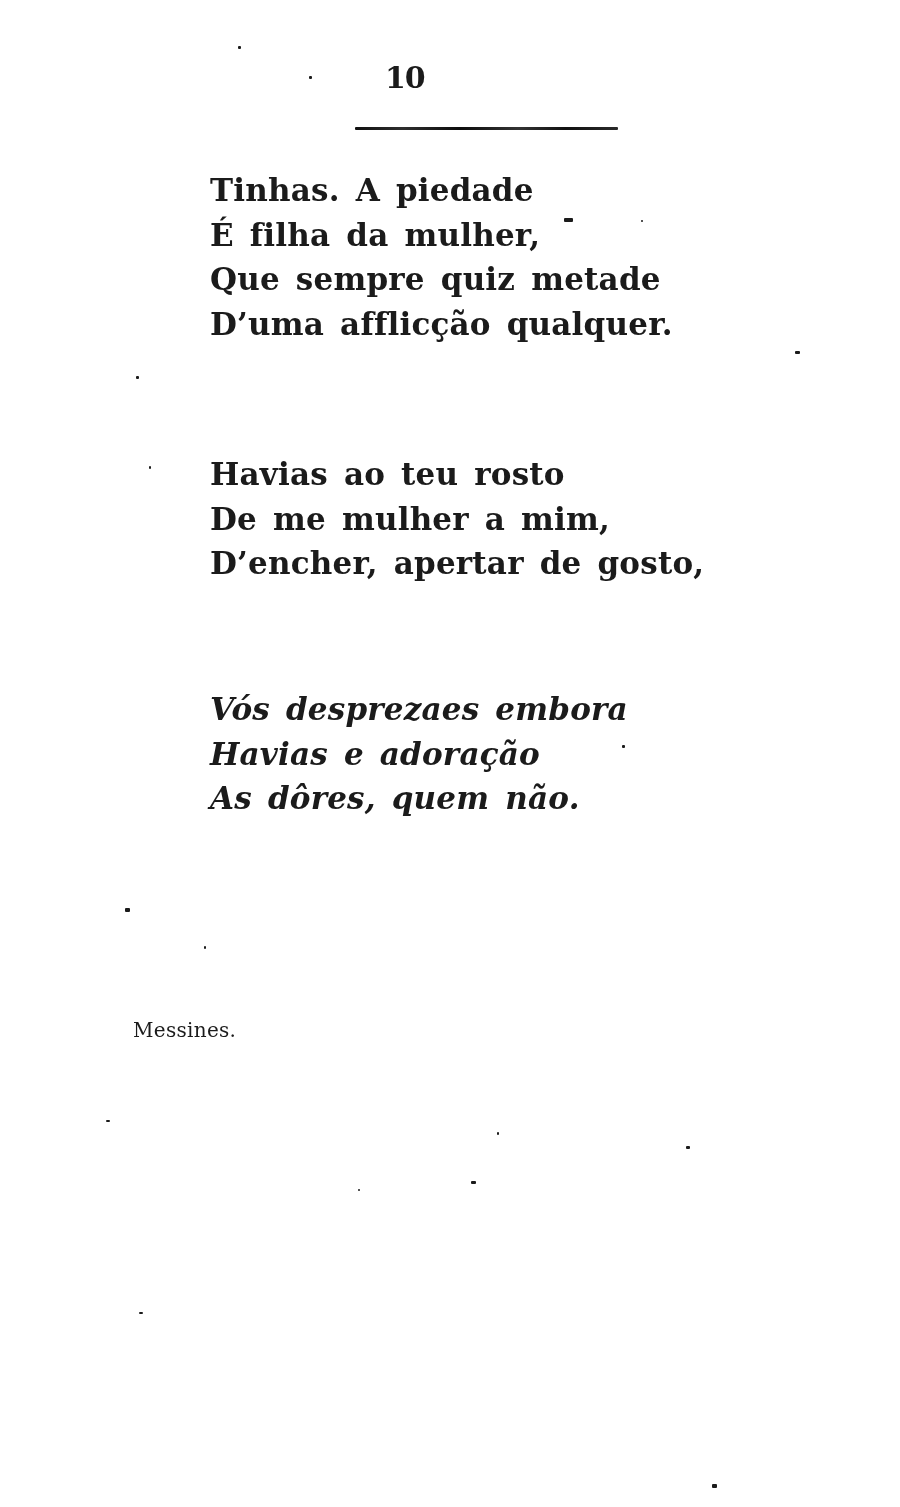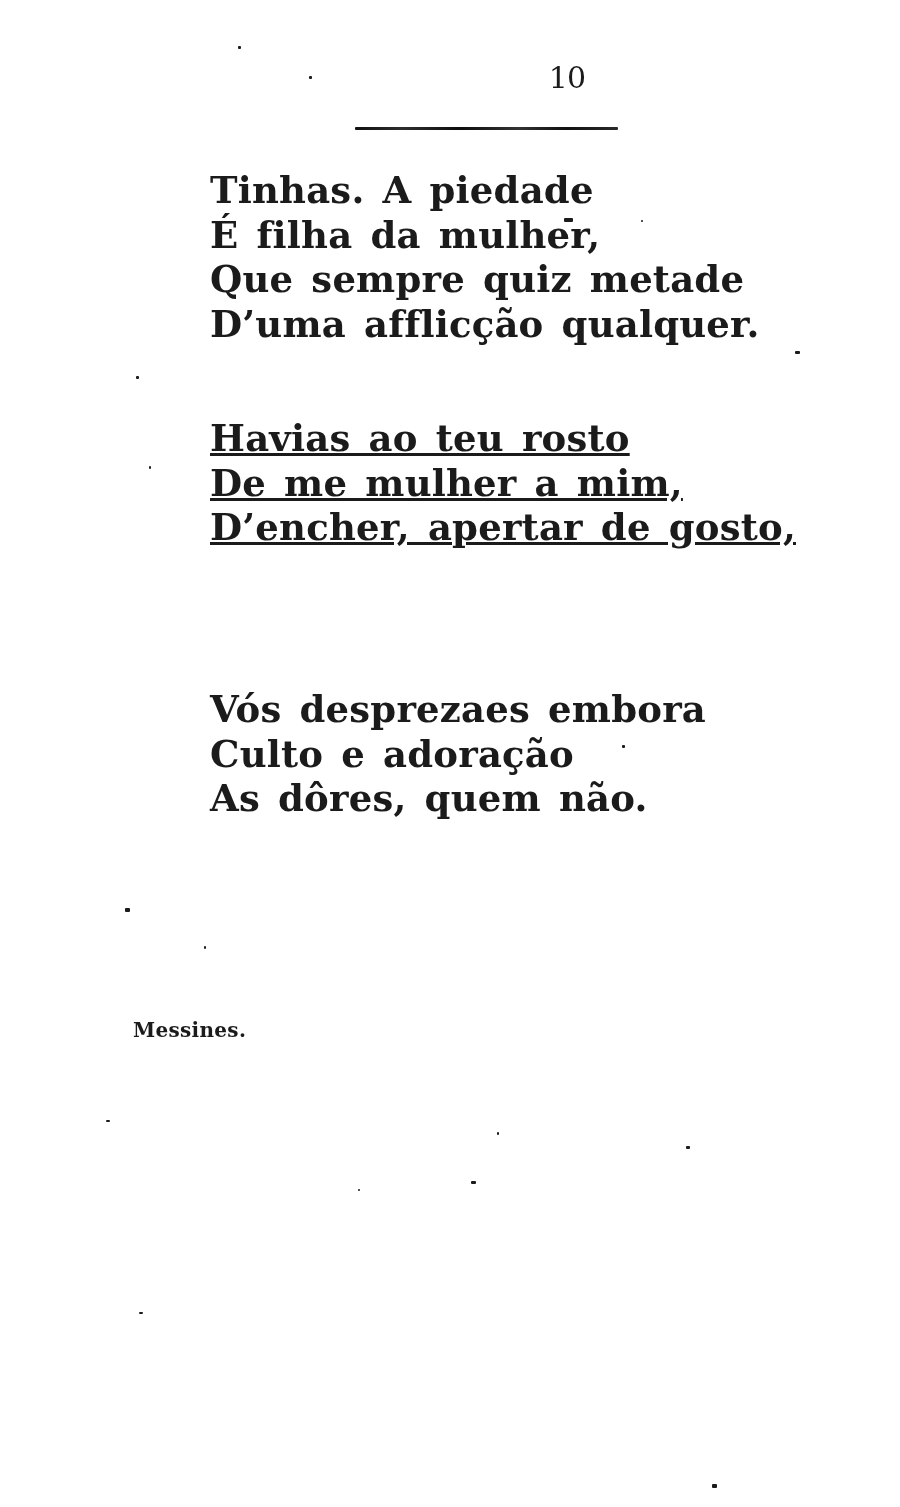--- a/index.html
+++ b/index.html
@@ -17,53 +17,53 @@
     background: var(--paper);
     color: var(--ink);
     font-family: "DejaVu Serif", serif;
     overflow: hidden;
   }
   .page-number {
     position: absolute;
     top: 60px;
     left: 385px;
     width: 200px;
-    text-align: right;
+    text-align: left;
     font-size: 30px;
-    font-weight: normal;
+    font-weight: bold;
     letter-spacing: -1px;
   }
   .divider-rule {
     position: absolute;
     top: 127px;
     left: 355px;
     width: 263px;
     height: 3px;
     background: linear-gradient(90deg, #101010 0%, #2e2e2e 18%, #0d0d0d 40%, #333 62%, #111 80%, #2a2a2a 100%);
     border-radius: 1px;
   }
   .stanza {
     position: absolute;
     left: 210px;
-    font-size: 37px;
+    font-size: 31px;
     font-weight: bold;
     line-height: 44.5px;
     word-spacing: 5px;
     letter-spacing: 0.2px;
     white-space: nowrap;
   }
   .stanza-1 { top: 168px; }
-  .stanza-2 { top: 416px; text-decoration: underline; }
-  .stanza-3 { top: 687px; }
+  .stanza-2 { top: 452px; }
+  .stanza-3 { top: 687px; font-style: italic; }
   .signature {
     position: absolute;
     left: 133px;
     top: 1018px;
     font-size: 20px;
-    font-weight: bold;
+    font-weight: normal;
     letter-spacing: 0.3px;
   }
   .speck {
     position: absolute;
     background: var(--ink);
     border-radius: 1px;
   }
 </style>
 </head>
 <body>
@@ -82,21 +82,21 @@
   </div>
 
   <div class="stanza stanza-2">
     <div>Havias ao teu rosto</div>
     <div>De me mulher a mim,</div>
     <div>D’encher, apertar de gosto,</div>
   </div>
 
   <div class="stanza stanza-3">
     <div>Vós desprezaes embora</div>
-    <div>Culto e adoração</div>
+    <div>Havias e adoração</div>
     <div>As dôres, quem não.</div>
   </div>
 
   <div class="signature">Messines.</div>
 
   <div>
       <div class="speck" style="left: 238px; top: 46px; width: 3px; height: 3px;"></div>
       <div class="speck" style="left: 309px; top: 76px; width: 3px; height: 3px;"></div>
       <div class="speck" style="left: 564px; top: 218px; width: 9px; height: 4px;"></div>
       <div class="speck" style="left: 641px; top: 220px; width: 2px; height: 2px;"></div>

